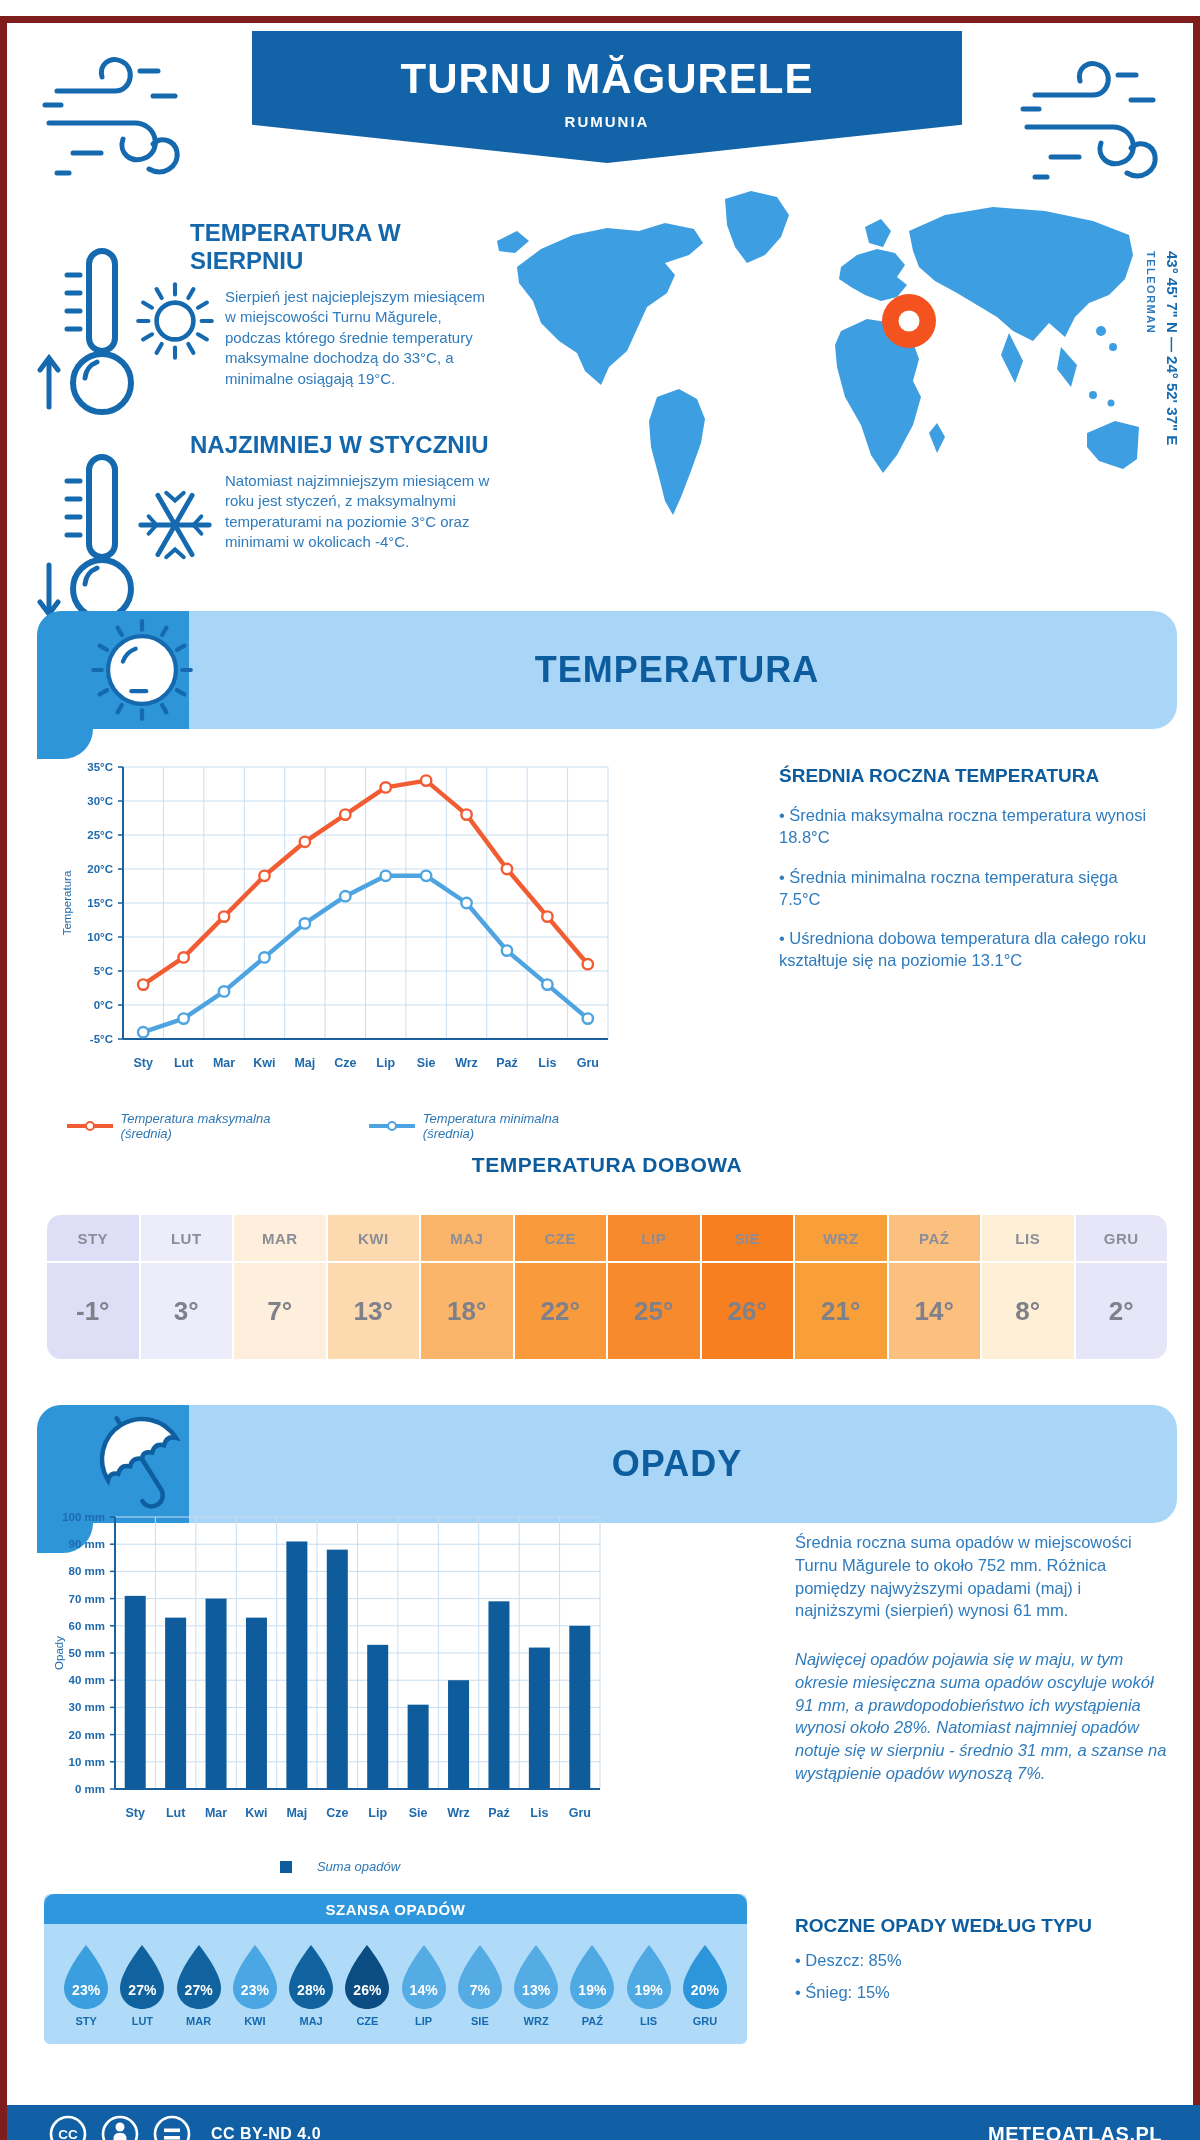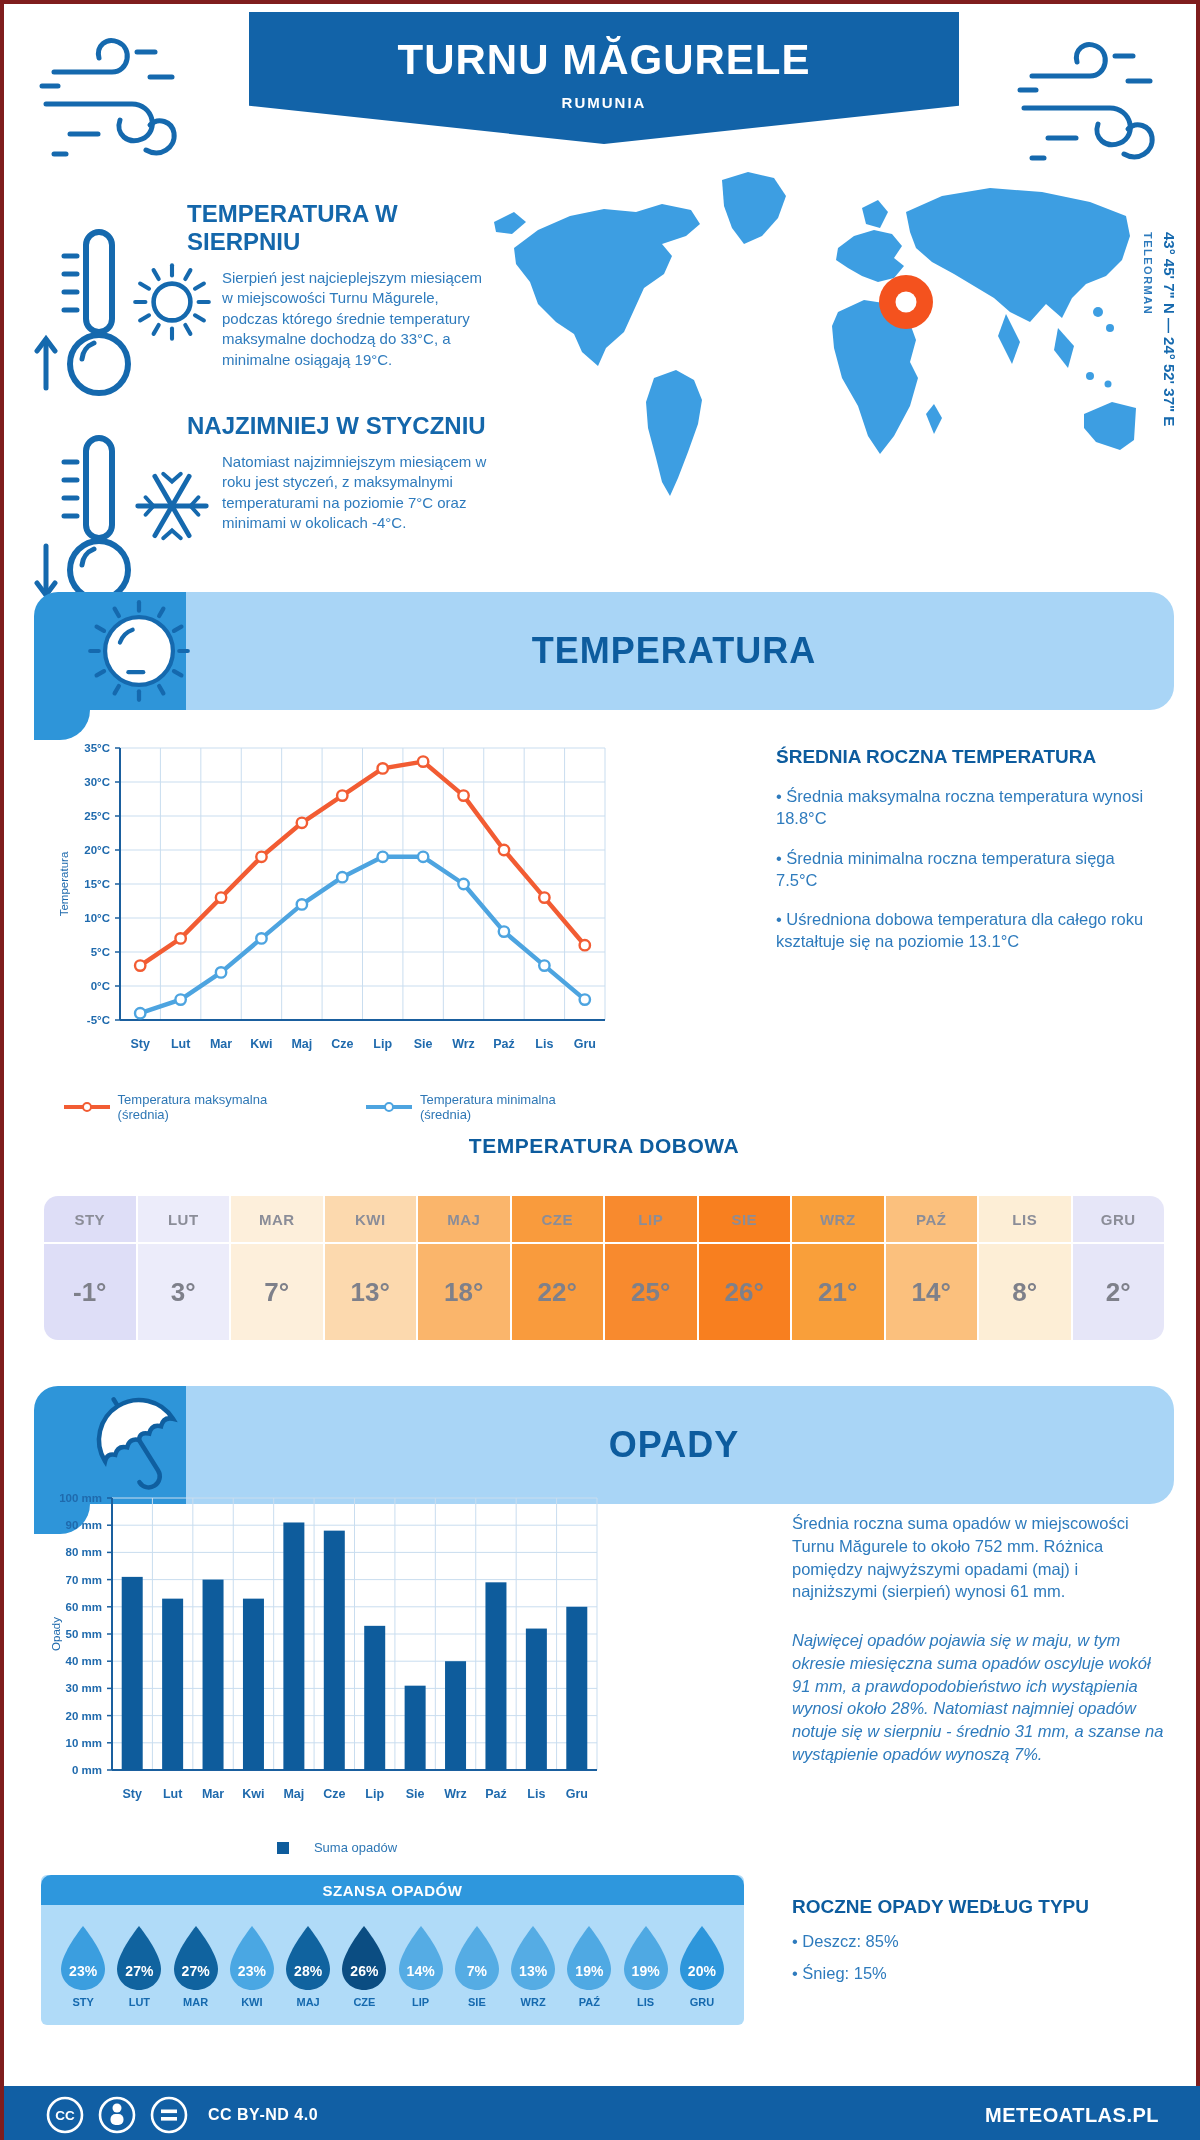--- a/index.html
+++ b/index.html
@@ -1,18 +1,18 @@
 <!DOCTYPE html>
 <html><head>
 <meta charset="utf-8">
 <style>
   html,body{margin:0;padding:0;}
   body{width:1200px;height:2140px;position:relative;background:#ffffff;
        font-family:"Liberation Sans","DejaVu Sans",sans-serif;overflow:hidden;}
-  .page{position:absolute;inset:0;border:4px solid #7f1d1d;box-sizing:border-box;}
+  .page{position:absolute;inset:0;border:7px solid #7f1d1d;box-sizing:border-box;margin-top:16px;}
   .abs{position:absolute;}
 
   
   .title-banner{left:245px;top:8px;width:710px;height:132px;background:#1263a8;
     clip-path:polygon(0 0,100% 0,100% 71%,50% 100%,0 71%);text-align:center;color:#fff;}
   .title-banner h1{margin:0;padding-top:24px;font-size:42px;letter-spacing:1px;}
   .title-banner .sub{margin-top:10px;font-size:15px;letter-spacing:2px;font-weight:600;}
   .windsvg{stroke:#1569ae;fill:none;stroke-width:5;stroke-linecap:round;}
 
   
@@ -32,21 +32,21 @@
   .sec-banner .accent{position:absolute;left:0;top:0;width:152px;height:118px;background:#2e95d9;
     border-radius:24px 0 0 0;}
   .sec-banner .tail{position:absolute;left:0;top:118px;width:56px;height:30px;background:#2e95d9;
     border-radius:0 0 48px 0;}
   .sec-banner .sec-title{position:absolute;left:200px;right:60px;top:0;bottom:0;display:flex;
     align-items:center;justify-content:center;font-size:36px;font-weight:700;color:#0d5c9e;letter-spacing:1px;}
   .sec-banner .icon-holder{position:absolute;left:52px;top:6px;}
 
   svg text{font-family:"Liberation Sans","DejaVu Sans",sans-serif;}
   .chart-legend{display:flex;gap:46px;justify-content:center;align-items:center;
-    font-size:13px;color:#2e77b5;}
+    font-size:13px;color:#2e77b5;font-style:italic;}
   .chart-legend .li{display:flex;align-items:center;gap:8px;}
 
   .side-heading{font-size:19px;font-weight:700;color:#0d5c9e;margin:0 0 4px 0;}
   .side-bullet{font-size:16.5px;color:#2e7bbd;line-height:1.35;margin-top:17px;}
   .side-par{font-size:16.5px;color:#2e7bbd;line-height:1.38;margin-top:18px;}
 
   .daily-heading{left:0;top:1130px;width:1200px;text-align:center;font-size:21px;
     font-weight:700;color:#0d5c9e;letter-spacing:0.5px;}
   .daily-grid{left:40px;top:1192px;width:1120px;display:grid;
     grid-template-columns:repeat(12,1fr);gap:2px;}
@@ -146,21 +146,21 @@
           <path d="M27.5,75.3 L62.5,14.7"></path>
       </g>
       <g stroke-width="4">
         <path d="M18,36 L26,45 L18,54"></path>
           <path d="M72,36 L64,45 L72,54"></path>
         <path d="M36,12 L45,20 L54,12"></path>
           <path d="M36,78 L45,70 L54,78"></path>
       </g>
     </svg>
     <h2 class="intro-heading">NAJZIMNIEJ W STYCZNIU</h2>
-    <div class="intro-body">Natomiast najzimniejszym miesiącem w roku jest styczeń, z maksymalnymi temperaturami na poziomie 7°C oraz minimami w okolicach -4°C.</div>
+    <div class="intro-body">Natomiast najzimniejszym miesiącem w roku jest styczeń, z maksymalnymi temperaturami na poziomie 3°C oraz minimami w okolicach -4°C.</div>
   </div>
 
   <svg class="abs" style="left:482px;top:148px" width="650" height="350" viewBox="0 0 650 350">
     <g fill="#3d9ee2">
       <path d="M8,70 L28,60 L40,70 L26,82 L10,80 Z"></path>
       <path d="M28,96 L52,78 L84,64 L118,57 L150,60 L176,52 L205,58 L214,72 L200,84 L176,92 L186,104 L178,122 L158,136 L148,158 L138,180 L120,196 L112,214 L96,200 L88,182 L70,170 L52,152 L44,130 L30,112 Z"></path>
       <path d="M236,28 L262,20 L288,26 L300,44 L292,66 L276,84 L258,92 L246,76 L238,54 Z"></path>
       <path d="M168,226 L190,218 L208,228 L216,248 L212,272 L202,300 L192,326 L184,344 L176,330 L170,306 L162,276 L160,250 Z"></path>
       <path d="M376,56 L392,48 L402,60 L394,76 L380,72 Z"></path>
       <path d="M352,96 L368,84 L388,78 L406,82 L416,94 L408,106 L418,114 L408,126 L392,130 L376,124 L362,116 L350,108 Z"></path>

